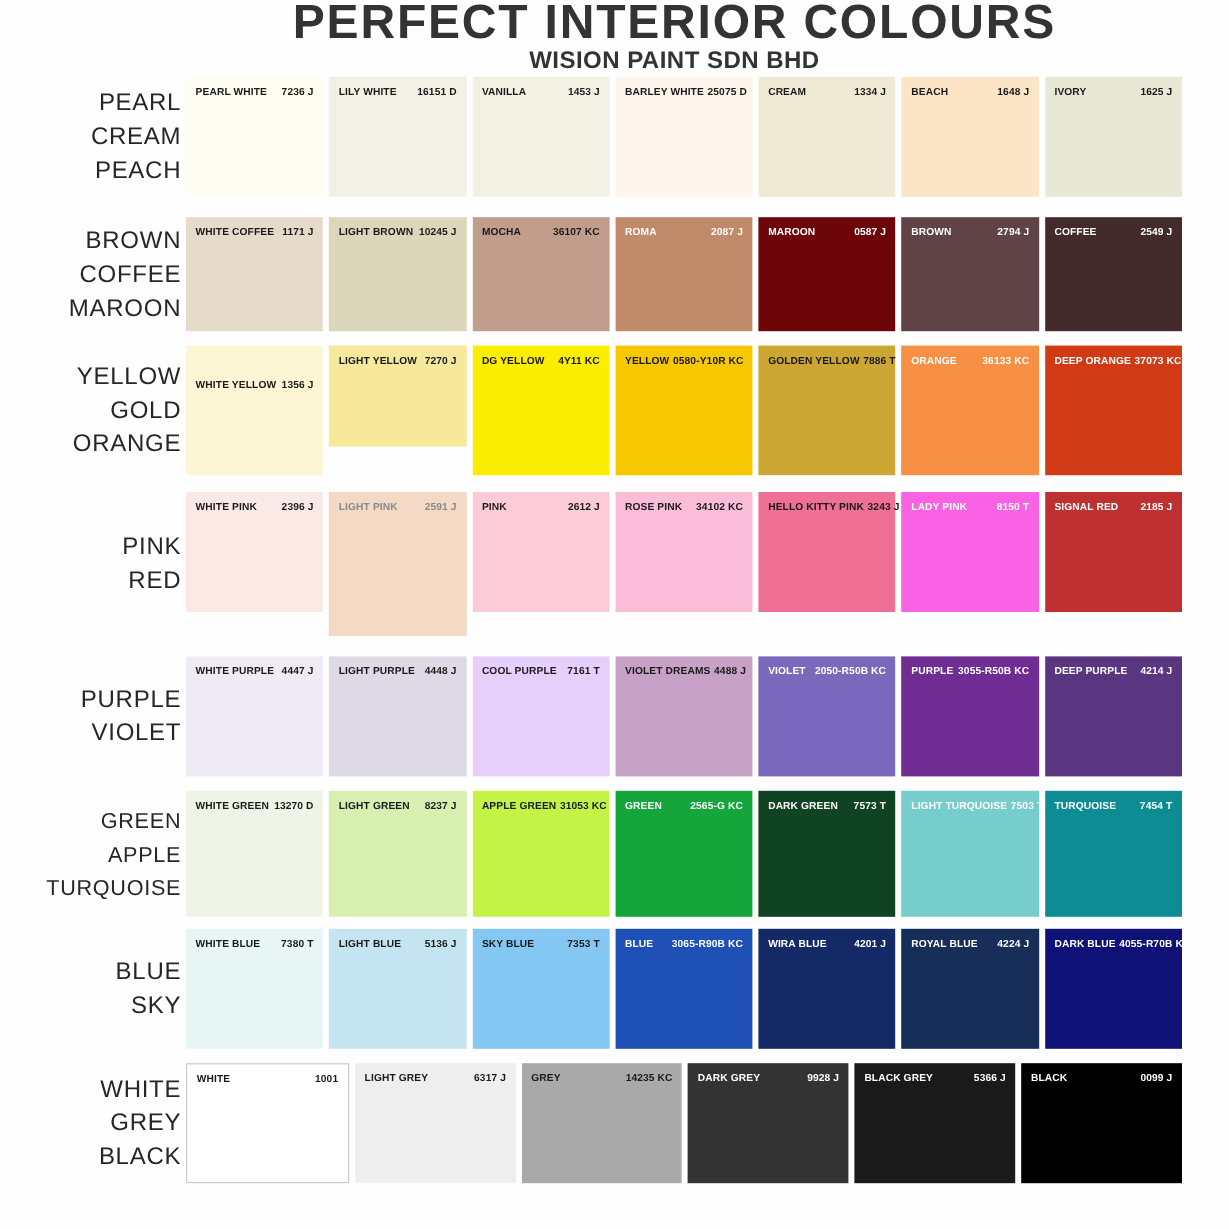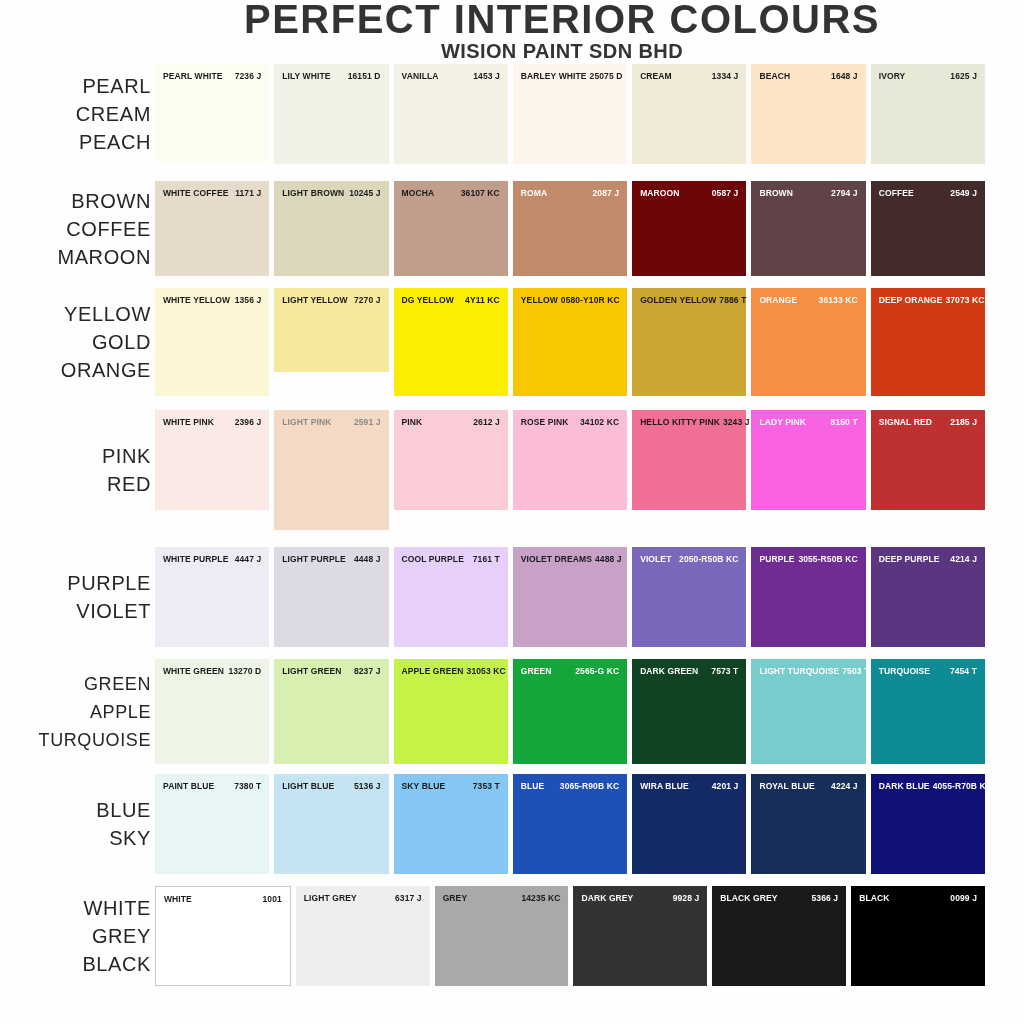--- a/index.html
+++ b/index.html
@@ -211,21 +211,21 @@
         </div>
       </div>
       <div class="row" style="margin-bottom: 14px;">
         <div class="catcell">
           <span class="cat-line">YELLOW</span>
           <span class="cat-line">GOLD</span>
           <span class="cat-line">ORANGE</span>
         </div>
         <div class="swatches">
           <div class="swatch" style="background: rgb(253, 246, 213); height: 108px;">
-            <div class="lbl" style="color: rgb(26, 26, 26);">
+            <div class="lbl" style="color: rgb(26, 26, 26); margin-top: 20px;">
               <span class="nm">WHITE YELLOW</span>
               <span class="cd">1356 J</span>
             </div>
           </div>
           <div class="swatch" style="background: rgb(247, 233, 155); height: 84px;">
             <div class="lbl" style="color: rgb(26, 26, 26);">
               <span class="nm">LIGHT YELLOW</span>
               <span class="cd">7270 J</span>
             </div>
           </div>
@@ -413,21 +413,21 @@
         </div>
       </div>
       <div class="row" style="margin-bottom: 12px;">
         <div class="catcell">
           <span class="cat-line">BLUE</span>
           <span class="cat-line">SKY</span>
         </div>
         <div class="swatches">
           <div class="swatch" style="background: rgb(231, 245, 244); height: 100px;">
             <div class="lbl" style="color: rgb(26, 26, 26);">
-              <span class="nm">PAINT BLUE</span>
+              <span class="nm">WHITE BLUE</span>
               <span class="cd">7380 T</span>
             </div>
           </div>
           <div class="swatch" style="background: rgb(197, 228, 242); height: 100px;">
             <div class="lbl" style="color: rgb(26, 26, 26);">
               <span class="nm">LIGHT BLUE</span>
               <span class="cd">5136 J</span>
             </div>
           </div>
           <div class="swatch" style="background: rgb(132, 199, 242); height: 100px;">

